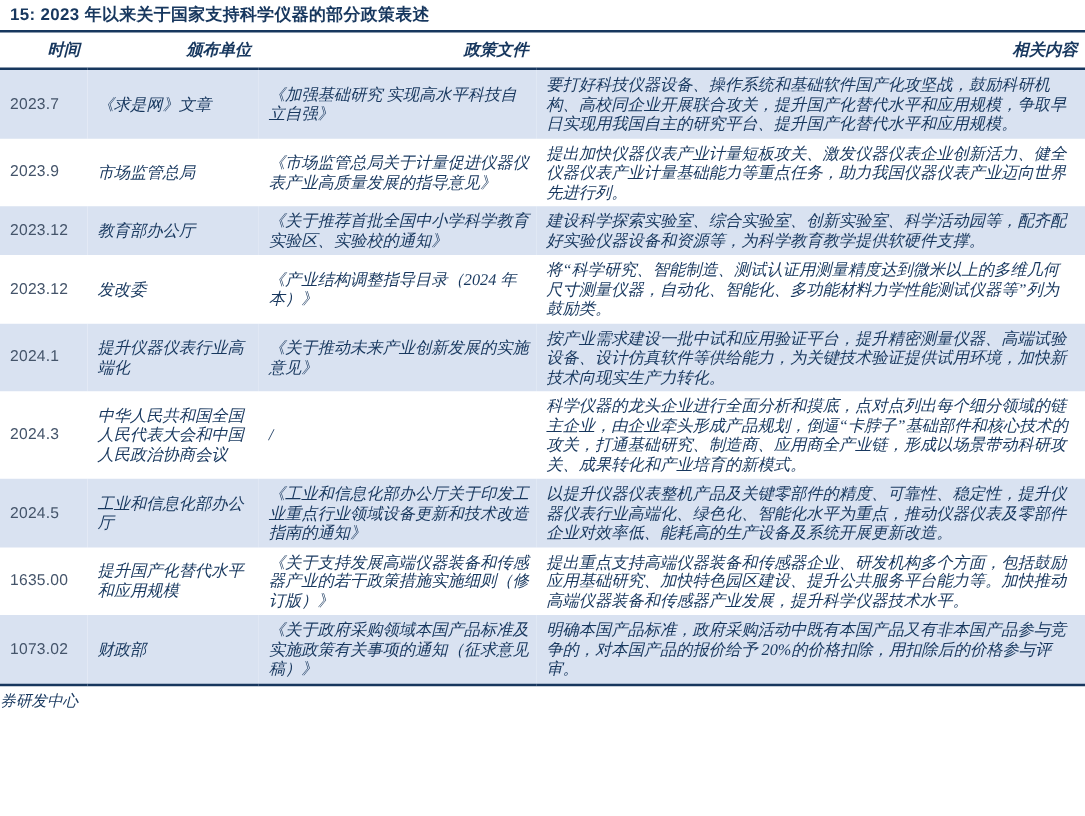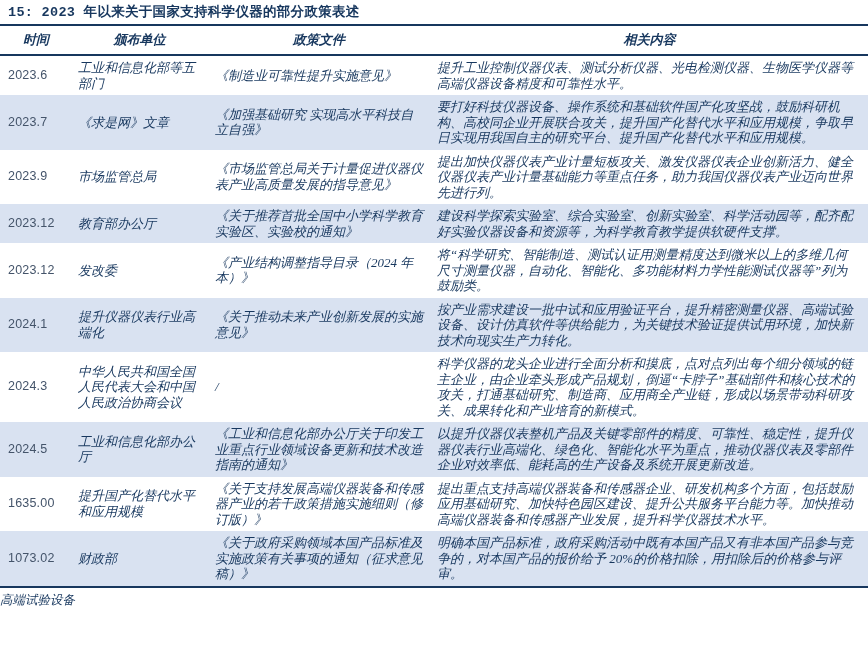--- a/index.html
+++ b/index.html
@@ -5,41 +5,41 @@
   :root{
     --navy:#17375E;
     --alt-row:#D9E2F1;
     --date:#44546A;
   }
   *{box-sizing:border-box;margin:0;padding:0;}
   html,body{width:868px;height:653px;overflow:hidden;background:#fff;}
   body{font-family:"Liberation Serif",serif;}
 
   .title{
-    font-family:Liberation Mono, monospace;
+    font-family:Liberation Sans, sans-serif;
     font-weight:bold;
     font-size:13.5px;
     color:var(--navy);
     padding:3px 0 3px 8px;
     border-bottom:2px solid var(--navy);
     letter-spacing:.3px;
   }
 
   table.policy{
     width:868px;
     border-collapse:collapse;
     table-layout:fixed;
     border-bottom:2px solid var(--navy);
   }
   col.w-time{width:70px;}
   col.w-org{width:137px;}
   col.w-doc{width:222px;}
 
   thead th{
-    text-align:center;
+    text-align:right;
     font-style:italic;
     font-weight:bold;
     font-size:13px;
     color:var(--navy);
     padding:5px 6px 5px 8px;
     border-bottom:2px solid var(--navy);
     white-space:nowrap;
   }
 
   tbody td{
@@ -83,26 +83,20 @@
   </colgroup>
   <thead>
     <tr>
       <th>时间</th>
       <th>颁布单位</th>
       <th>政策文件</th>
       <th>相关内容</th>
     </tr>
   </thead>
   <tbody>
-      <tr>
-        <td class="c-time">2023.6</td>
-        <td class="c-org">工业和信息化部等五部门</td>
-        <td class="c-doc">《制造业可靠性提升实施意见》</td>
-        <td class="c-content"><span>提升工业控制仪器仪表、测试分析仪器、光电检测仪器、生物医学仪器等高端仪器设备精度和可靠性水平。</span></td>
-      </tr>
       <tr class="alt">
         <td class="c-time">2023.7</td>
         <td class="c-org">《求是网》文章</td>
         <td class="c-doc">《加强基础研究 实现高水平科技自立自强》</td>
         <td class="c-content"><span class="b">要打好科技仪器设备、操作系统和基础软件国产化攻坚战</span><span>，鼓励科研机构、高校同企业开展联合攻关，提升国产化替代水平和应用规模，</span><span class="b">争取早日实现用我国自主的研究平台、提升国产化替代水平和应用规模。</span></td>
       </tr>
       <tr>
         <td class="c-time">2023.9</td>
         <td class="c-org">市场监管总局</td>
         <td class="c-doc">《市场监管总局关于计量促进仪器仪表产业高质量发展的指导意见》</td>
@@ -147,14 +141,14 @@
       <tr class="alt">
         <td class="c-time">1073.02</td>
         <td class="c-org">财政部</td>
         <td class="c-doc">《关于政府采购领域本国产品标准及实施政策有关事项的通知（征求意见稿）》</td>
         <td class="c-content"><span>明确本国产品标准，政府采购活动中既有本国产品又有非本国产品参与竞争的，对本国产品的报价给予 20%的价格扣除，用扣除后的价格参与评审。</span></td>
       </tr>
     </tbody>
 </table>
 
 <div class="footnote">
-  <div>高端试验设备</div>
+  <div>券研发中心</div>
 </div>
 
 </body></html>

